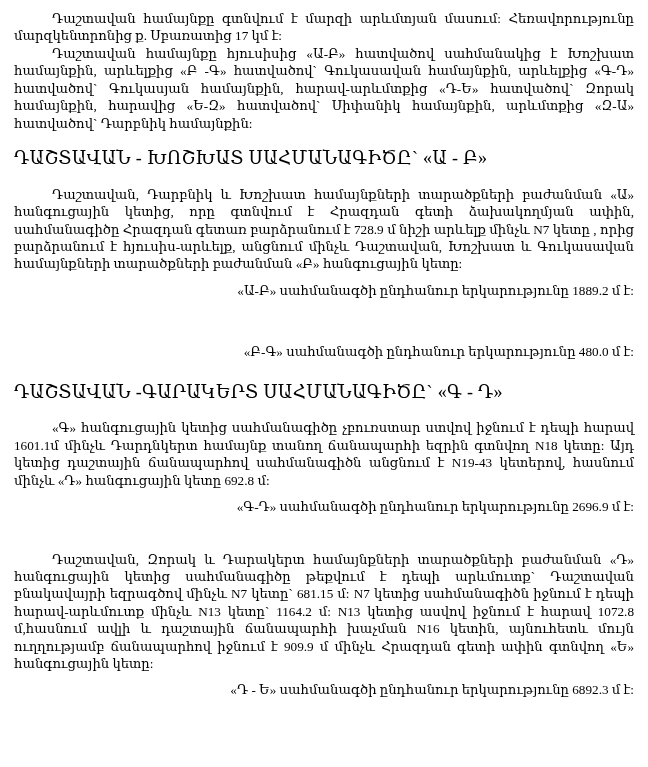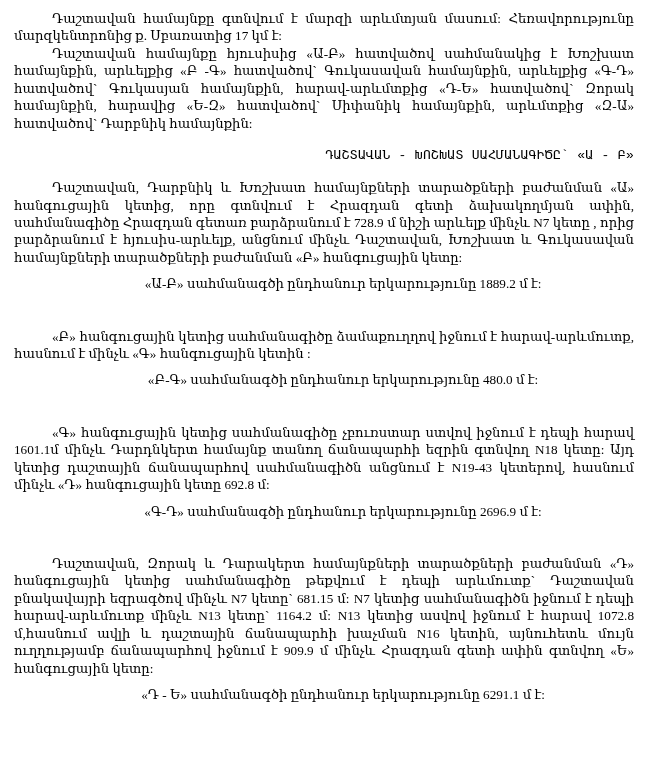--- a/index.html
+++ b/index.html
@@ -27,29 +27,28 @@
     margin: 0 0 0 0;
     text-align: justify;
     text-justify: inter-word;
     text-indent: 38px;
   }
   .gap-sm { height: 9px; }
   .gap-md { height: 15px; }
   .gap-lg { height: 20px; }
   h2.section {
     margin: 0;
-    font-size: 13px;
+    font-size: 18px;
     font-weight: normal;
-    text-align: right;
+    text-align: left;
     letter-spacing: 0.3px;
-    font-family: Liberation Mono, monospace;
   }
   .short-line {
     text-indent: 38px;
-    text-align: center;
+    text-align: right;
   }
 </style>
 </head>
 <body>
 
 <div class="page">
 
   <p>Դաշտավան համայնքը  գտնվում է մարզի արևմտյան մասում: Հեռավորությունը մարզկենտրոնից ք. Սբառատից 17 կմ է:</p>
 
   <p>Դաշտավան համայնքը հյուսիսից  «Ա-Բ» հատվածով սահմանակից է Խոշխատ համայնքին, արևելքից «Բ -Գ» հատվածով` Գուկասավան համայնքին, արևելքից «Գ-Դ» հատվածով` Գուկասյան համայնքին, հարավ-արևմտքից «Դ-Ե» հատվածով` Զորակ համայնքին, հարավից «Ե-Զ» հատվածով` Սիփանիկ համայնքին, արևմտքից «Զ-Ա» հատվածով` Դարբնիկ համայնքին:</p>
@@ -64,41 +63,41 @@
 
   <div class="gap-sm"></div>
 
   <p class="short-line">«Ա-Բ» սահմանագծի ընդհանուր երկարությունը  1889.2 մ է:</p>
 
   <div class="gap-lg"></div>
 
 
   <div class="gap-md"></div>
 
-  <p>«Բ» հանգուցային կետից սահմանագիծը ձամաքուղղով իջնում է հարավ-արևմուտք, հասնում է մինչև  «Գ» հանգուցային կետին :</p>
 
   <div class="gap-sm"></div>
 
   <p class="short-line">«Բ-Գ» սահմանագծի ընդհանուր երկարությունը  480.0 մ է:</p>
 
   <div class="gap-lg"></div>
 
+  <h2 class="section">ԴԱՇՏԱՎԱՆ -ԳԱՐԱԿԵՐՏ ՍԱՀՄԱՆԱԳԻԾԸ` «Գ - Դ»</h2>
 
   <div class="gap-md"></div>
 
   <p>«Գ» հանգուցային կետից սահմանագիծը չբուռստար ստվով իջնում է դեպի հարավ  1601.1մ մինչև Դարդնկերտ համայնք տանող ճանապարհի եզրին գտնվող  N18 կետը: Այդ կետից դաշտային ճանապարհով սահմանագիծն անցնում է  N19-43 կետերով, հասնում մինչև «Դ» հանգուցային կետը 692.8 մ:</p>
 
   <div class="gap-sm"></div>
 
   <p class="short-line">«Գ-Դ» սահմանագծի ընդհանուր երկարությունը   2696.9 մ է:</p>
 
   <div class="gap-lg"></div>
 
 
   <div class="gap-md"></div>
 
   <p>Դաշտավան, Զորակ և Դարակերտ համայնքների տարածքների բաժանման «Դ» հանգուցային կետից սահմանագիծը թեքվում է դեպի արևմուտք` Դաշտավան բնակավայրի եզրագծով  մինչև N7 կետը` 681.15 մ: N7 կետից սահմանագիծն իջնում է դեպի հարավ-արևմուտք  մինչև N13 կետը` 1164.2 մ: N13 կետից ասվով  իջնում է հարավ 1072.8 մ,հասնում ավլի և դաշտային ճանապարհի խաչման N16 կետին, այնուհետև մույն ուղղությամբ ճանապարհով իջնում է 909.9 մ մինչև Հրազդան գետի ափին գտնվող «Ե» հանգուցային կետը:</p>
 
   <div class="gap-sm"></div>
 
-  <p class="short-line">«Դ - Ե» սահմանագծի ընդհանուր երկարությունը 6291.1 մ է:</p>
+  <p class="short-line">«Դ - Ե» սահմանագծի ընդհանուր երկարությունը 6892.3 մ է:</p>
 
 </div>
 
 </body></html>

